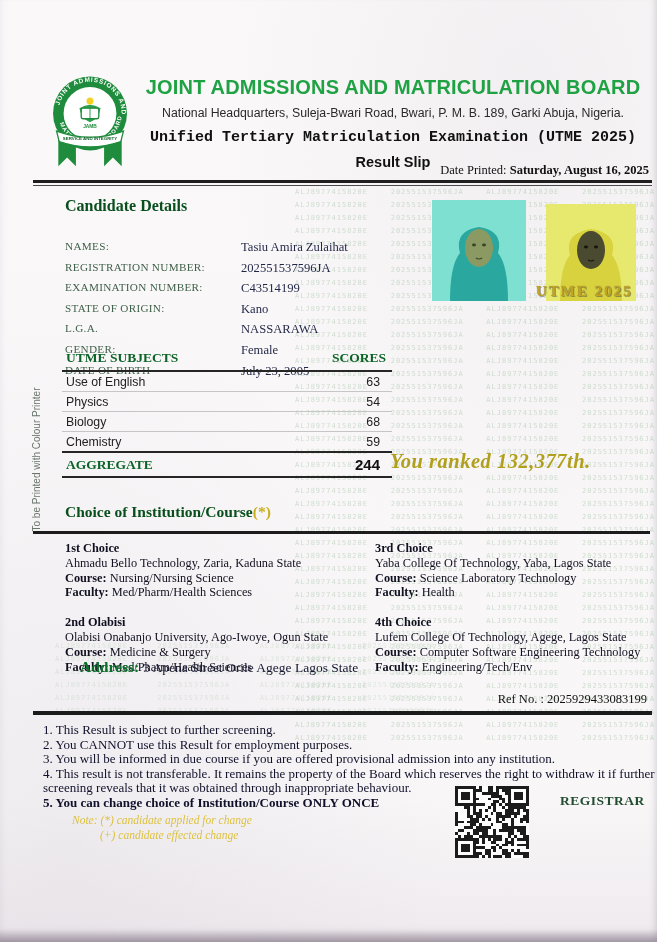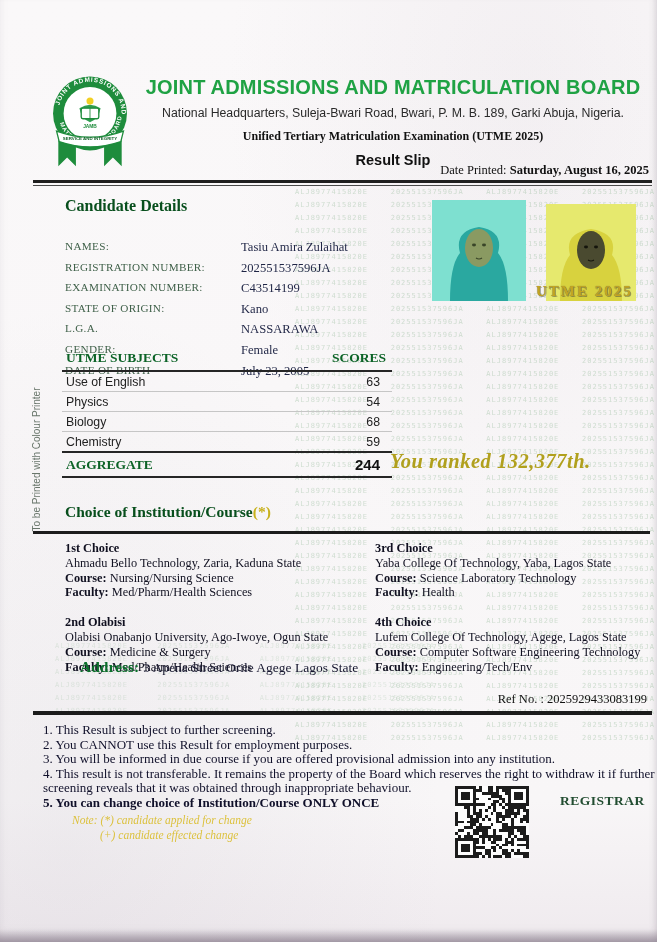--- a/index.html
+++ b/index.html
@@ -13,21 +13,21 @@
   .wm{position:absolute;overflow:hidden;color:rgba(112,165,118,.30);
     font-family:"DejaVu Sans Mono",monospace;font-size:7px;line-height:13px;
     word-spacing:7px;letter-spacing:1px;z-index:0;text-align:justify;}
   .content{position:absolute;inset:0;z-index:1;}
   
   .logo{position:absolute;left:46px;top:74px;width:88px;height:100px;}
   .headblock{position:absolute;left:135px;right:6px;top:76px;text-align:center;}
   .board-name{font-family:"Liberation Sans",sans-serif;font-weight:bold;font-size:20px;
     color:#1fa244;letter-spacing:.2px;}
   .hq{font-family:"Liberation Sans",sans-serif;font-size:12.3px;color:#2a2a2a;margin-top:7px;}
-  .exam-title{font-family:Liberation Serif, serif;font-weight:bold;font-size:12px;color:#111;margin-top:9px;}
+  .exam-title{font-family:Liberation Mono, monospace;font-weight:bold;font-size:15px;color:#111;margin-top:9px;}
   .slip-title{font-family:"Liberation Sans",sans-serif;font-weight:bold;font-size:14.5px;color:#111;margin-top:8px;}
   .dateprint{position:absolute;right:8px;top:163px;font-size:12.5px;color:#111;}
   .dateprint .b{font-weight:bold;text-align:center;}
   .rule-a{position:absolute;left:33px;right:5px;top:180px;height:3px;background:#1f1f1f;}
   .rule-a2{position:absolute;left:33px;right:5px;top:185px;height:1px;background:#4a4a4a;}
   
   .cand{position:absolute;left:65px;top:197px;width:370px;}
   .sec-h{font-weight:bold;font-size:16px;color:#084f1d;}
   .cand-rows{margin-top:25px;}
   .cand-row{display:grid;grid-template-columns:176px 1fr;margin-bottom:5.6px;}

